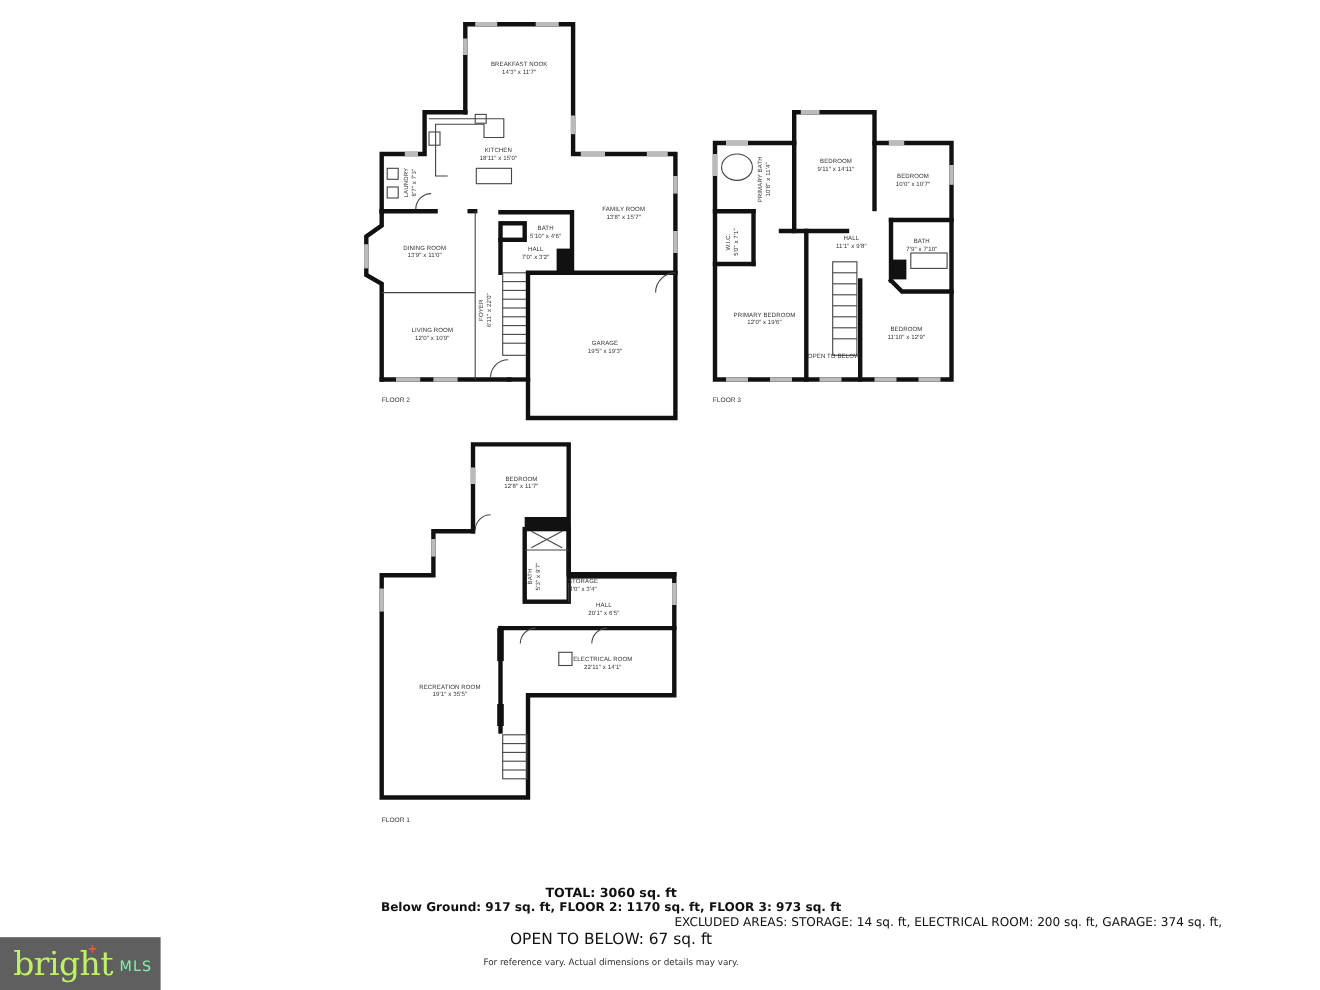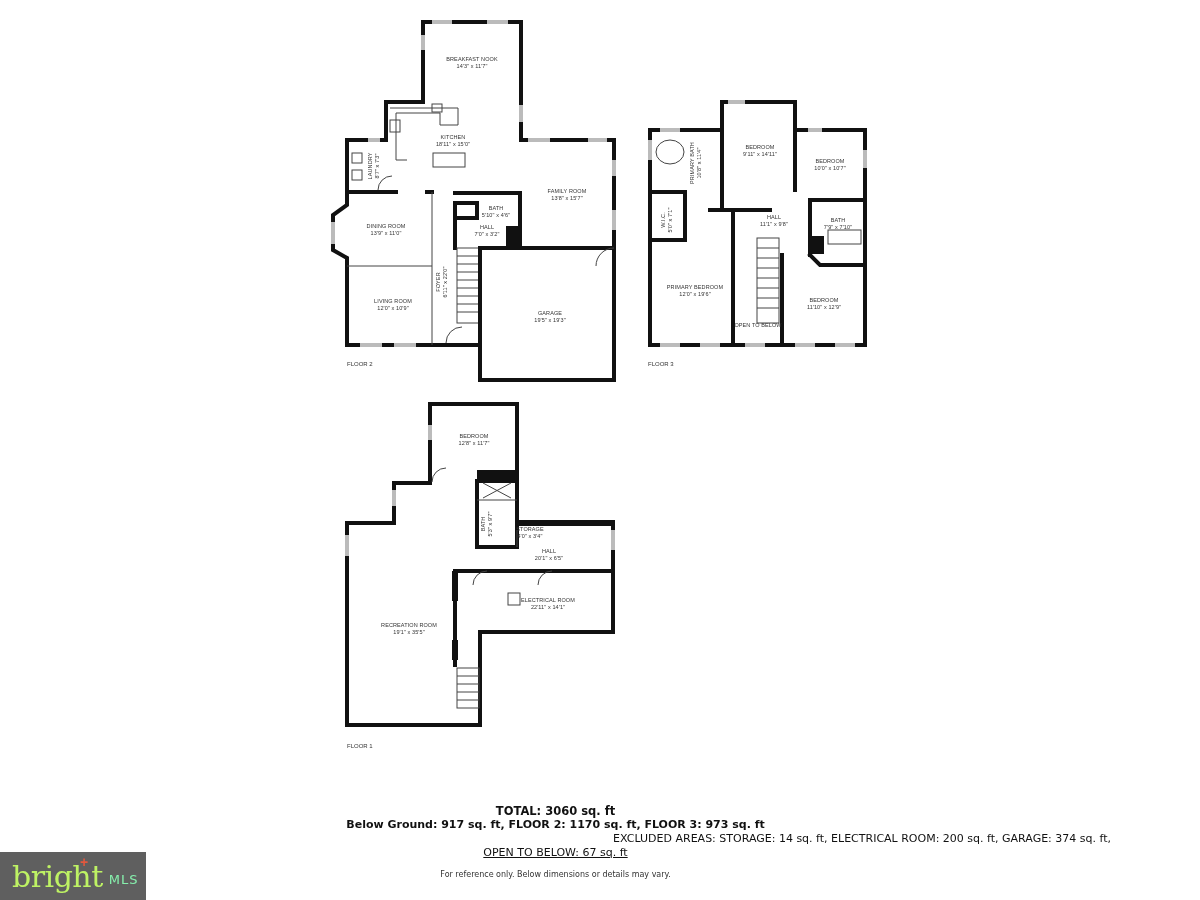--- a/index.html
+++ b/index.html
@@ -10,21 +10,21 @@
   .win { stroke:#bbb; stroke-width:4; }
   .dark { fill:#111; }
   .room-label { position:absolute; font-size:5.5px; text-align:center; color:#333; line-height:7px; transform:translate(-50%,-50%); white-space:nowrap; letter-spacing:0.1px; }
   .room-label .dim { display:block; }
   .room-label.vert { transform:translate(-50%,-50%) rotate(-90deg); }
   .floor-label { position:absolute; font-size:6px; color:#333; }
   .summary { position:absolute; left:0; width:1111px; text-align:center; font-family:"DejaVu Sans", sans-serif; color:#111; }
   #sum-total { top:804px; font-weight:bold; font-size:11.5px; }
   #sum-line1 { top:818px; font-size:11px;font-weight:bold; }
   #sum-line2 { top:832px; font-size:11px;text-align:right; }
-  #sum-line3 { top:846px; font-size:11px;text-decoration:underline; }
+  #sum-line3 { top:846px; font-size:14px; }
   #sum-note { top:870px; font-size:8px; color:#333; }
   .logo { position:absolute; left:0; top:852px; width:146px; height:48px; background:#5f5f5f; display:flex; align-items:center; padding-left:12px; box-sizing:border-box; }
   .logo .word { font-family:"DejaVu Serif", serif; font-size:30px; color:#bef264; letter-spacing:-0.5px; position:relative; }
   .logo .plus { position:absolute; color:#e2583e; font-size:14px; font-weight:bold; left:80px; top:2px; }
   .logo .mls { font-family:"DejaVu Sans", sans-serif; font-size:13px; color:#86efac; margin-left:6px; margin-top:6px; letter-spacing:1px; }
 </style>
 </head>
 <body>
 
 <svg class="plan" width="1200" height="900">
@@ -184,19 +184,19 @@
 <div class="room-label" style="left:530px;top:533px"><span>STORAGE</span><span class="dim">4'0" x 3'4"</span></div>
 <div class="room-label" style="left:549px;top:555px"><span>HALL</span><span class="dim">20'1" x 6'5"</span></div>
 <div class="room-label" style="left:548px;top:604px"><span>ELECTRICAL ROOM</span><span class="dim">22'11" x 14'1"</span></div>
 <div class="room-label" style="left:409px;top:629px"><span>RECREATION ROOM</span><span class="dim">19'1" x 35'5"</span></div>
 <div class="floor-label" style="left:347px;top:743px">FLOOR 1</div>
 
 <div class="summary" id="sum-total">TOTAL: 3060 sq. ft</div>
 <div class="summary" id="sum-line1">Below Ground: 917 sq. ft, FLOOR 2: 1170 sq. ft, FLOOR 3: 973 sq. ft</div>
 <div class="summary" id="sum-line2">EXCLUDED AREAS: STORAGE: 14 sq. ft, ELECTRICAL ROOM: 200 sq. ft, GARAGE: 374 sq. ft,</div>
 <div class="summary" id="sum-line3">OPEN TO BELOW: 67 sq. ft</div>
-<div class="summary" id="sum-note">For reference only. Below dimensions or details may vary.</div>
+<div class="summary" id="sum-note">For reference vary. Actual dimensions or details may vary.</div>
 
 <div class="logo">
   <span class="word">bright</span>
   <span class="plus">+</span>
   <span class="mls">MLS</span>
 </div>
 
 </body></html>

